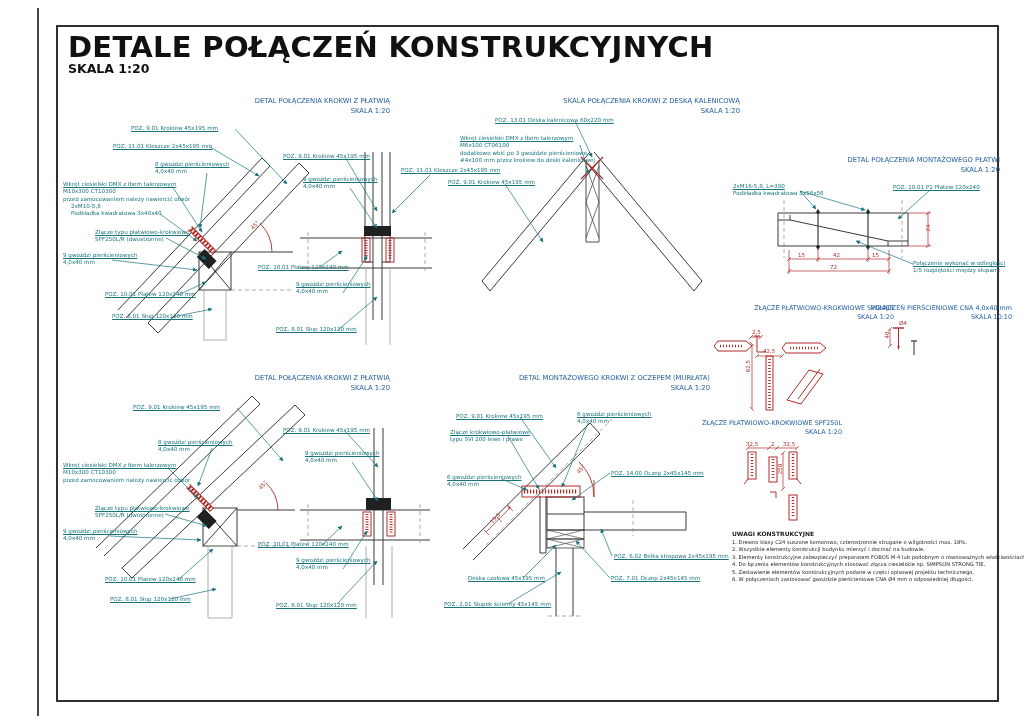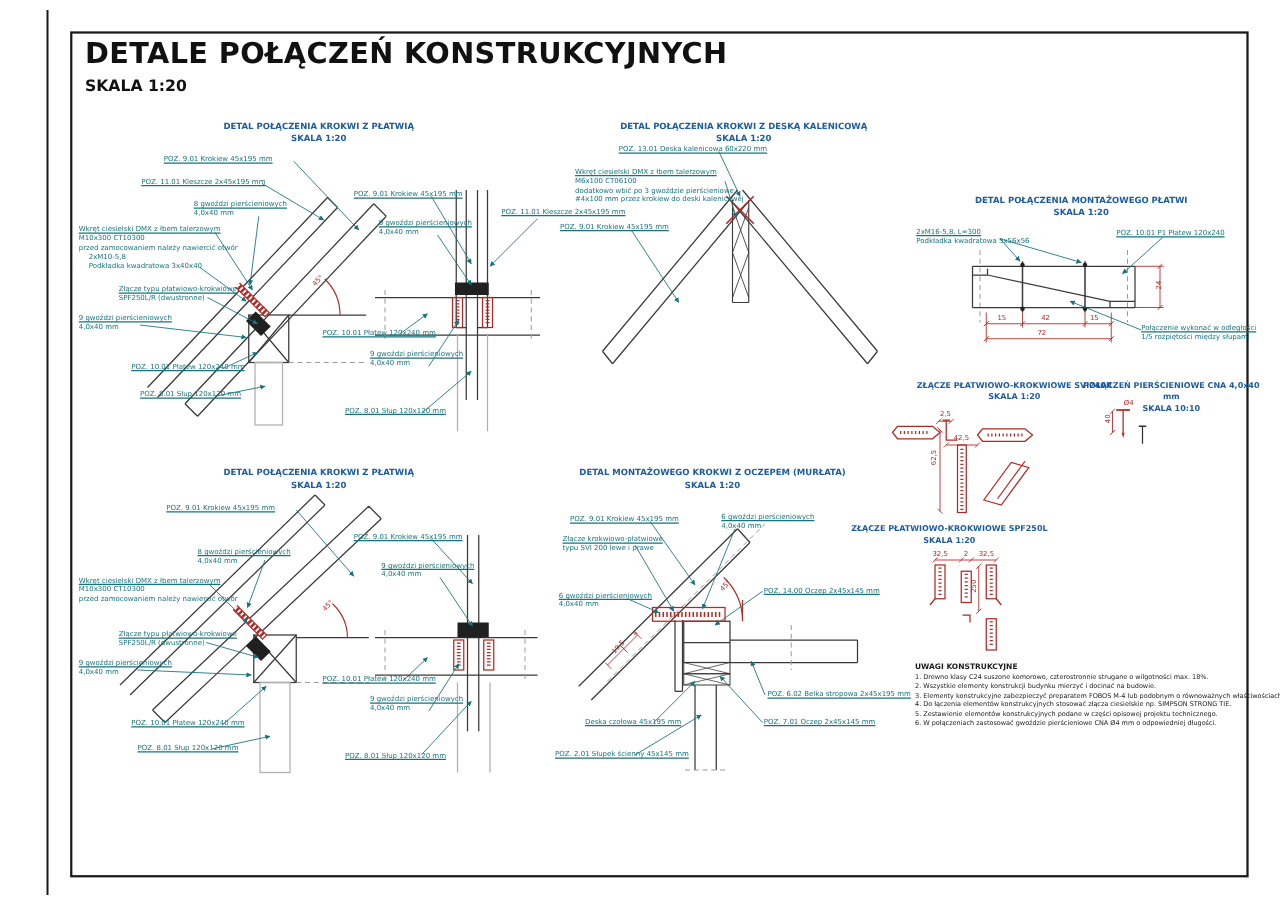--- a/index.html
+++ b/index.html
@@ -1,21 +1,21 @@
 <!DOCTYPE html>
 <html><head>
 <meta charset="utf-8">
 <style>
   html,body{margin:0;padding:0;background:#e8e8e8;}
   #canvas{position:relative;width:1024px;height:724px;background:#ffffff;
           font-family:"DejaVu Sans","Liberation Sans",sans-serif;overflow:hidden;}
   svg.linework{position:absolute;left:0;top:0;}
-  .main-title{position:absolute;left:68px;top:30px;font-size:23px;font-weight:bold;color:#111;letter-spacing:.3px;}
+  .main-title{position:absolute;left:68px;top:30px;font-size:29px;font-weight:bold;color:#111;letter-spacing:.3px;}
   .main-scale{position:absolute;left:68px;top:61px;font-size:12.5px;font-weight:bold;color:#111;}
-  .dtitle{position:absolute;color:#1d5c9e;font-weight:bold;font-size:6.8px;line-height:1.45;text-align:center;}
+  .dtitle{position:absolute;color:#1d5c9e;font-weight:normal;font-size:6.8px;line-height:1.45;text-align:right;}
   .lbl{position:absolute;color:#17747c;font-size:5.6px;line-height:1.3;white-space:pre-line;}
   .lbl .u{text-decoration:underline;}
   .dim{position:absolute;color:#b02a26;font-size:5.5px;white-space:nowrap;}
   .rot90{transform:rotate(-90deg);}
   .rot45{transform:rotate(-46deg);}
   .notes{position:absolute;left:732px;top:530px;color:#1c1c1c;}
   .notes .nt{font-weight:bold;font-size:6px;margin-bottom:1.5px;}
   .notes .ni{font-size:5.2px;line-height:1.45;white-space:nowrap;}
 </style>
 </head>
@@ -225,21 +225,21 @@
   </svg>
 
   <div class="main-title">DETALE POŁĄCZEŃ KONSTRUKCYJNYCH</div>
   <div class="main-scale">SKALA 1:20</div>
 
   <div class="dtitle" style="left:120px;top:97px;width:270px;">
     <div>DETAL POŁĄCZENIA KROKWI Z PŁATWIĄ</div>
     <div>SKALA 1:20</div>
   </div>
   <div class="dtitle" style="left:450px;top:97px;width:290px;">
-    <div>DETAL POŁĄCZENIA KROKWI Z DESKĄ KALENICOWĄ</div>
+    <div>SKALA POŁĄCZENIA KROKWI Z DESKĄ KALENICOWĄ</div>
     <div>SKALA 1:20</div>
   </div>
   <div class="dtitle" style="left:730px;top:156px;width:270px;">
     <div>DETAL POŁĄCZENIA MONTAŻOWEGO PŁATWI</div>
     <div>SKALA 1:20</div>
   </div>
   <div class="dtitle" style="left:729px;top:304px;width:165px;font-size:6.4px;">
     <div>ZŁĄCZE PŁATWIOWO-KROKWIOWE SVI240R</div>
     <div>SKALA 1:20</div>
   </div>

